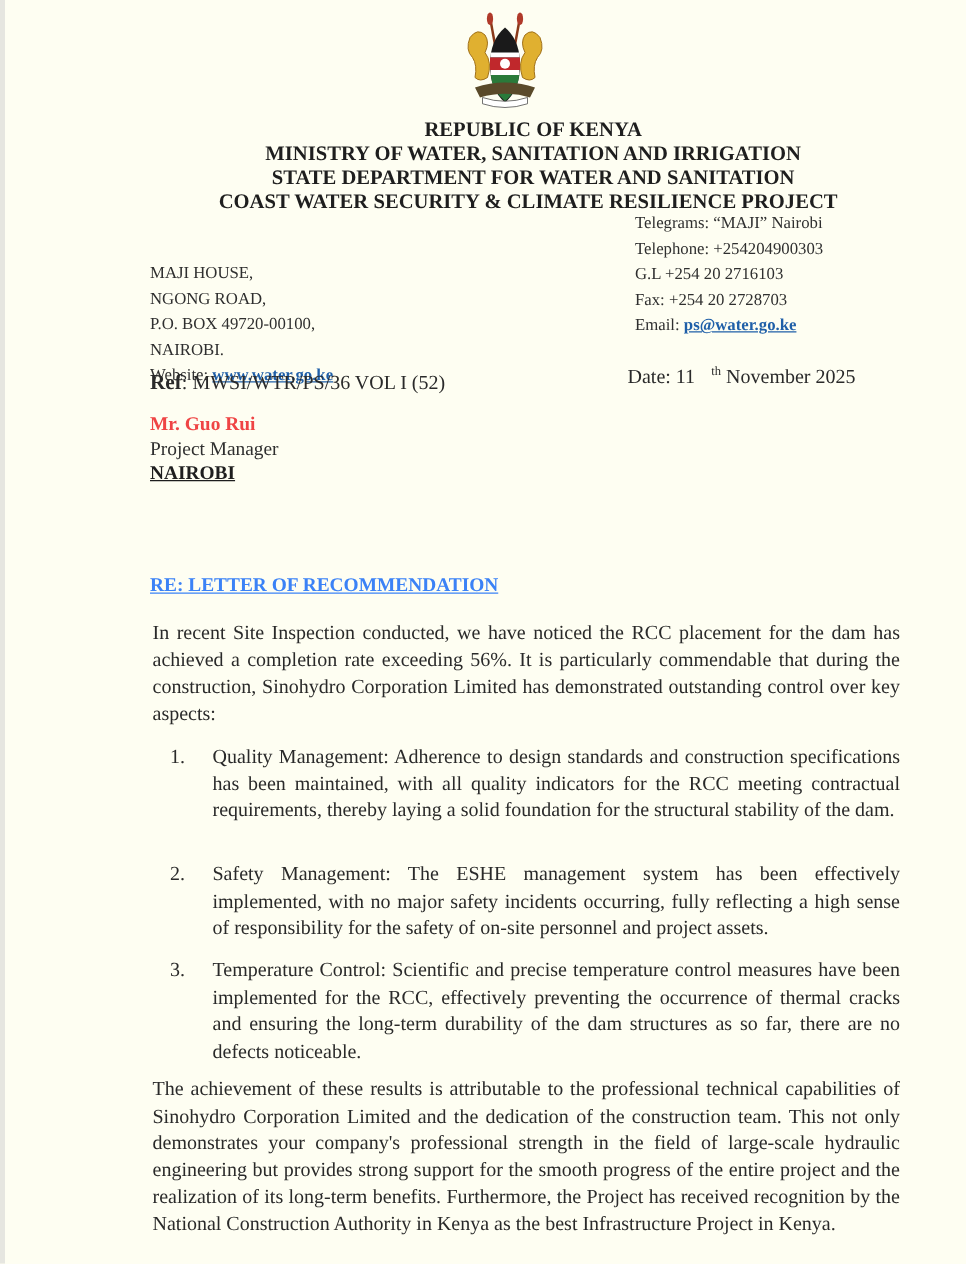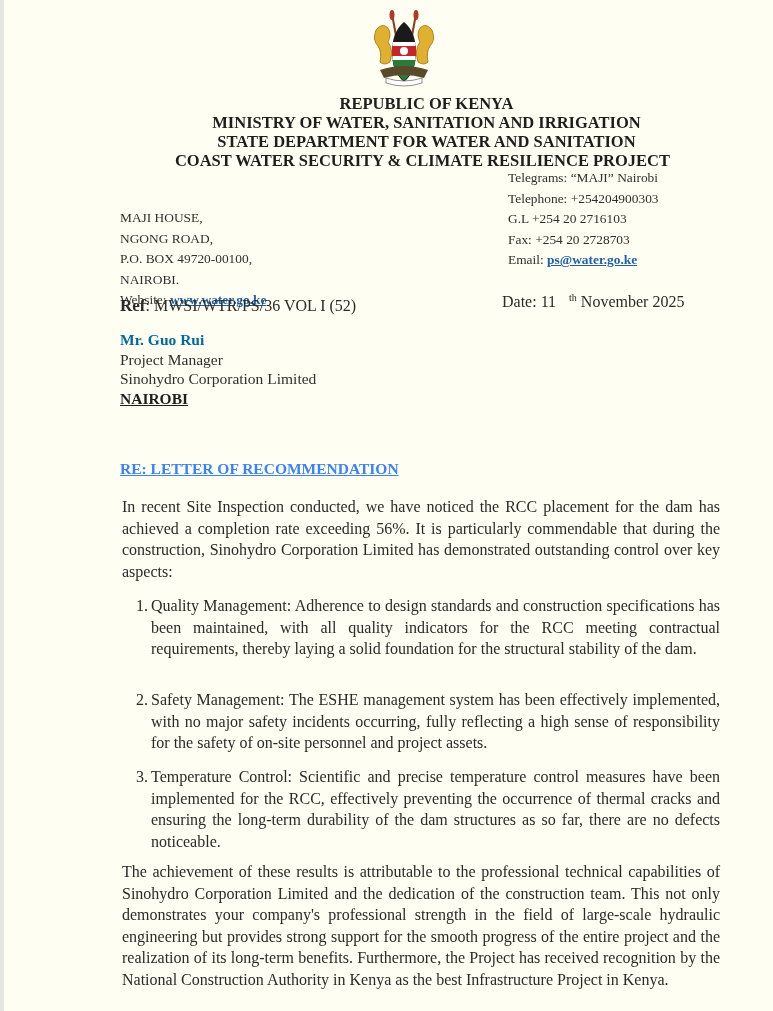--- a/index.html
+++ b/index.html
@@ -22,32 +22,32 @@
           font-size:13.4px; line-height:20.6px; color:#2f2f2f;margin-top:32px; }
   .contact { position:absolute; left:508px; top:168px; font-family:"Liberation Serif",serif;
           font-size:13.4px; line-height:20.6px; color:#2f2f2f; }
   a.lnk { color:#1f5fa8; font-weight:bold; text-decoration:underline; }
   .ref { position:absolute; left:120px; top:296px; font-size:16px; font-family:"Liberation Serif",serif; }
   .ref b { font-size:17px; }
   .date { position:absolute; left:502px; top:292px; font-size:16px; font-family:"Liberation Serif",serif; }
   .date sup { font-size:10px;padding-left:13px; }
   .recip { position:absolute; left:120px; top:330px; font-family:"Liberation Serif",serif;
            font-size:15.5px; line-height:19.5px; color:#2f2f2f; }
-  .recip .name { font-weight:bold; color:#0369a1; }
+  .recip .name { font-weight:bold; color:#ef4444; }
   .recip .city { font-weight:bold; text-decoration:underline; color:#1e1e1e; }
   .re { position:absolute; left:120px; top:460px; font-family:"Liberation Serif",serif;
         font-weight:bold; font-size:15.5px; text-decoration:underline; color:#3b82f6; }
   .para { position:absolute; left:122px; width:598px; font-family:"Liberation Serif",serif;
           font-size:16px; line-height:21.5px; text-align:justify; color:#2a2a2a; }
   .p1 { top:496px; }
   .list { position:absolute; left:136px; width:584px; font-family:"Liberation Serif",serif;
           font-size:16px; line-height:21.5px; color:#2a2a2a; }
   .item { position:absolute; left:0; width:584px; }
   .item .num { position:absolute; left:0; top:0; }
-  .item .txt { display:block; margin-left:15px; text-align:justify; }
+  .item .txt { display:block; margin-left:34px; text-align:justify; }
   .i1 { top:595px; } .i2 { top:689px; } .i3 { top:766px; }
   .p2 { top:861px; }
 </style>
 </head>
 <body>
 
 <div class="edge"></div>
 
 <svg class="crest" viewBox="0 0 64 80">
 
@@ -90,21 +90,20 @@
   <div>Fax: +254 20 2728703</div>
   <div><span>Email: </span><a class="lnk">ps@water.go.ke</a></div>
 </div>
 
 <div class="ref"><b>Ref</b><span>: MWSI/WTR/PS/36 VOL I (52)</span></div>
 <div class="date"><span>Date: 11</span><sup>th</sup><span> November 2025</span></div>
 
 <div class="recip">
   <div class="name">Mr. Guo Rui</div>
   <div>Project Manager</div>
-  <div>Sinohydro Corporation Limited</div>
   <div class="city">NAIROBI</div>
 </div>
 
 <div class="re">RE: LETTER OF RECOMMENDATION</div>
 
 <div class="para p1">In recent Site Inspection conducted, we have noticed the RCC placement for the dam has achieved a completion rate exceeding 56%. It is particularly commendable that during the construction, Sinohydro Corporation Limited has demonstrated outstanding control over key aspects:</div>
 
 <div class="list">
   <div class="item i1">
     <span class="num">1.</span>

